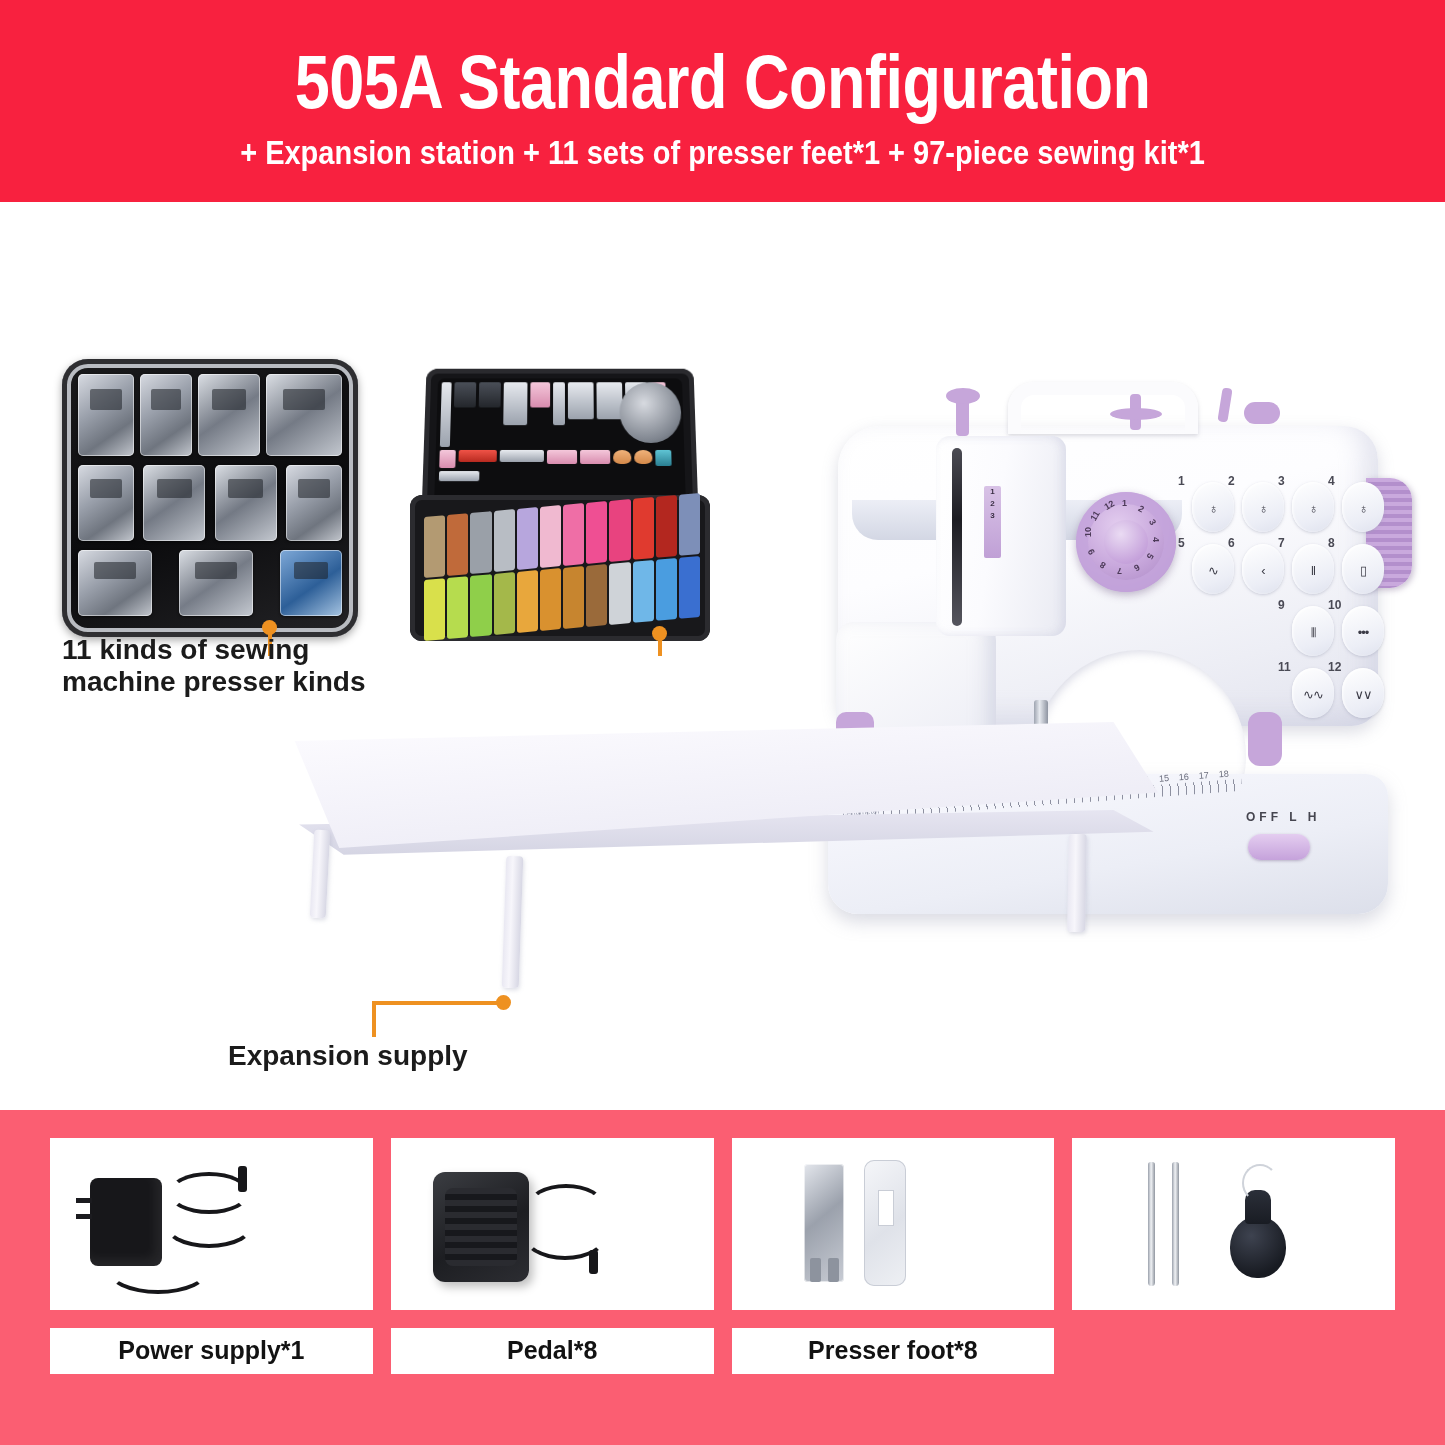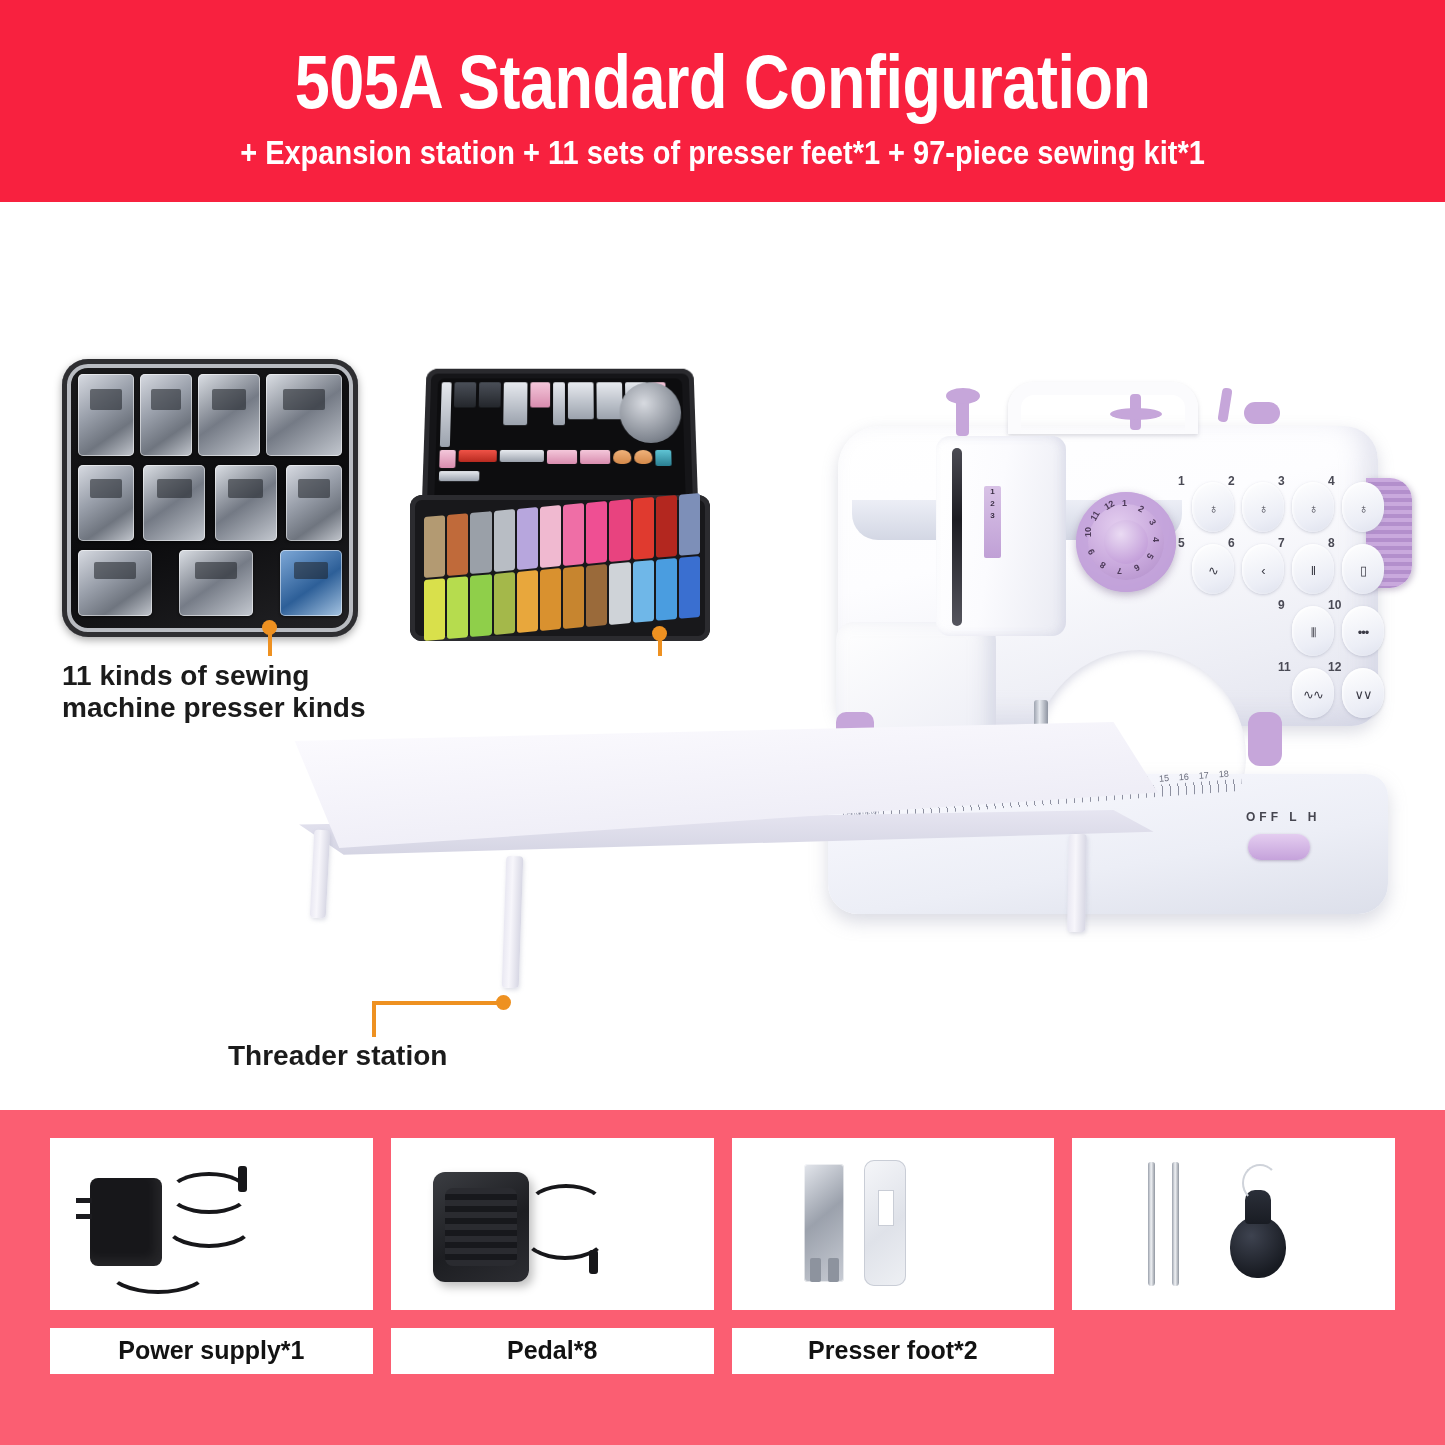--- a/index.html
+++ b/index.html
@@ -52,21 +52,21 @@
   .spools{position:absolute;left:14px;top:10px;right:10px;bottom:12px;display:flex;gap:2px;
           transform:skewY(-5deg);}
   .spool-col{flex:1;display:flex;flex-direction:column;gap:2px;}
   .spool{flex:1;border-radius:3px;}
 
   
   .callout-dot{position:absolute;width:15px;height:15px;border-radius:50%;background:#EE9121;}
   .callout-v{position:absolute;width:4px;background:#EE9121;}
   .callout-h{position:absolute;height:4px;background:#EE9121;}
   .caption{position:absolute;color:#1b1b1b;font-size:28px;font-weight:bold;line-height:1.16;white-space:nowrap;}
-  .caption.c1{left:62px;top:458px;}
+  .caption.c1{left:62px;top:432px;}
   .caption.c2{left:452px;top:458px;}
   .caption.c3{left:228px;top:838px;}
 
   
   .machine{position:absolute;left:828px;top:180px;width:570px;height:570px;}
   .mc-handle{position:absolute;left:180px;top:0px;width:190px;height:52px;border:13px solid #fbfbfd;
              border-bottom:none;border-radius:26px 26px 0 0;box-sizing:border-box;
              box-shadow:0 2px 4px rgba(150,150,165,.35);}
   .spool-pin{position:absolute;background:#C6A6DA;border-radius:4px;}
   .pin-cap{position:absolute;background:#C6A6DA;border-radius:50%;}
@@ -429,21 +429,21 @@
       <div class="ext-edge"></div>
       <div class="ext-top"></div>
       <div class="ext-leg" style="left:44px;top:108px;width:16px;height:88px;transform:rotate(3deg);"></div>
       <div class="ext-leg" style="left:236px;top:134px;width:17px;height:132px;transform:rotate(2deg);"></div>
       <div class="ext-leg" style="left:800px;top:112px;width:18px;height:98px;transform:rotate(1deg);"></div>
     </div>
 
     <div class="callout-dot" style="left:496px;top:793px;"></div>
     <div class="callout-h" style="left:372px;top:799px;width:128px;"></div>
     <div class="callout-v" style="left:372px;top:799px;height:36px;"></div>
-    <div class="caption c3">Threader station</div>
+    <div class="caption c3">Expansion supply</div>
   </div>
 
   <div class="bottom">
     <div class="tiles">
 
       <div class="tile">
         <div class="tile-img">
           <div class="adapter"></div>
           <div class="cord" style="left:118px;top:34px;width:74px;height:34px;border-color:#17171a transparent #17171a transparent;"></div>
           <div class="cord" style="left:112px;top:58px;width:86px;height:44px;border-color:transparent transparent #17171a transparent;"></div>
@@ -466,21 +466,21 @@
       </div>
 
       <div class="tile">
         <div class="tile-img">
           <div class="metal-foot" style="left:72px;top:26px;width:40px;height:118px;"></div>
           <div style="position:absolute;left:78px;top:120px;width:11px;height:24px;background:#8d939e;border-radius:2px;"></div>
           <div style="position:absolute;left:96px;top:120px;width:11px;height:24px;background:#8d939e;border-radius:2px;"></div>
           <div class="clear-foot" style="left:132px;top:22px;width:42px;height:126px;"></div>
           <div style="position:absolute;left:146px;top:52px;width:16px;height:36px;background:#ffffff;box-shadow:inset 0 0 0 1px #c9cdd6;"></div>
         </div>
-        <div class="tile-cap">Presser foot*2</div>
+        <div class="tile-cap">Presser foot*8</div>
       </div>
 
 
       <div class="tile">
         <div class="tile-img">
           <div class="needle-pin" style="left:76px;top:24px;height:124px;"></div>
           <div class="needle-pin" style="left:100px;top:24px;height:124px;"></div>
           <div class="threader" style="left:158px;top:78px;"></div>
           <div class="threader-neck" style="left:173px;top:52px;"></div>
           <div class="threader-wire" style="left:170px;top:26px;width:32px;height:34px;border-color:#cfd3da transparent transparent #cfd3da;"></div>

